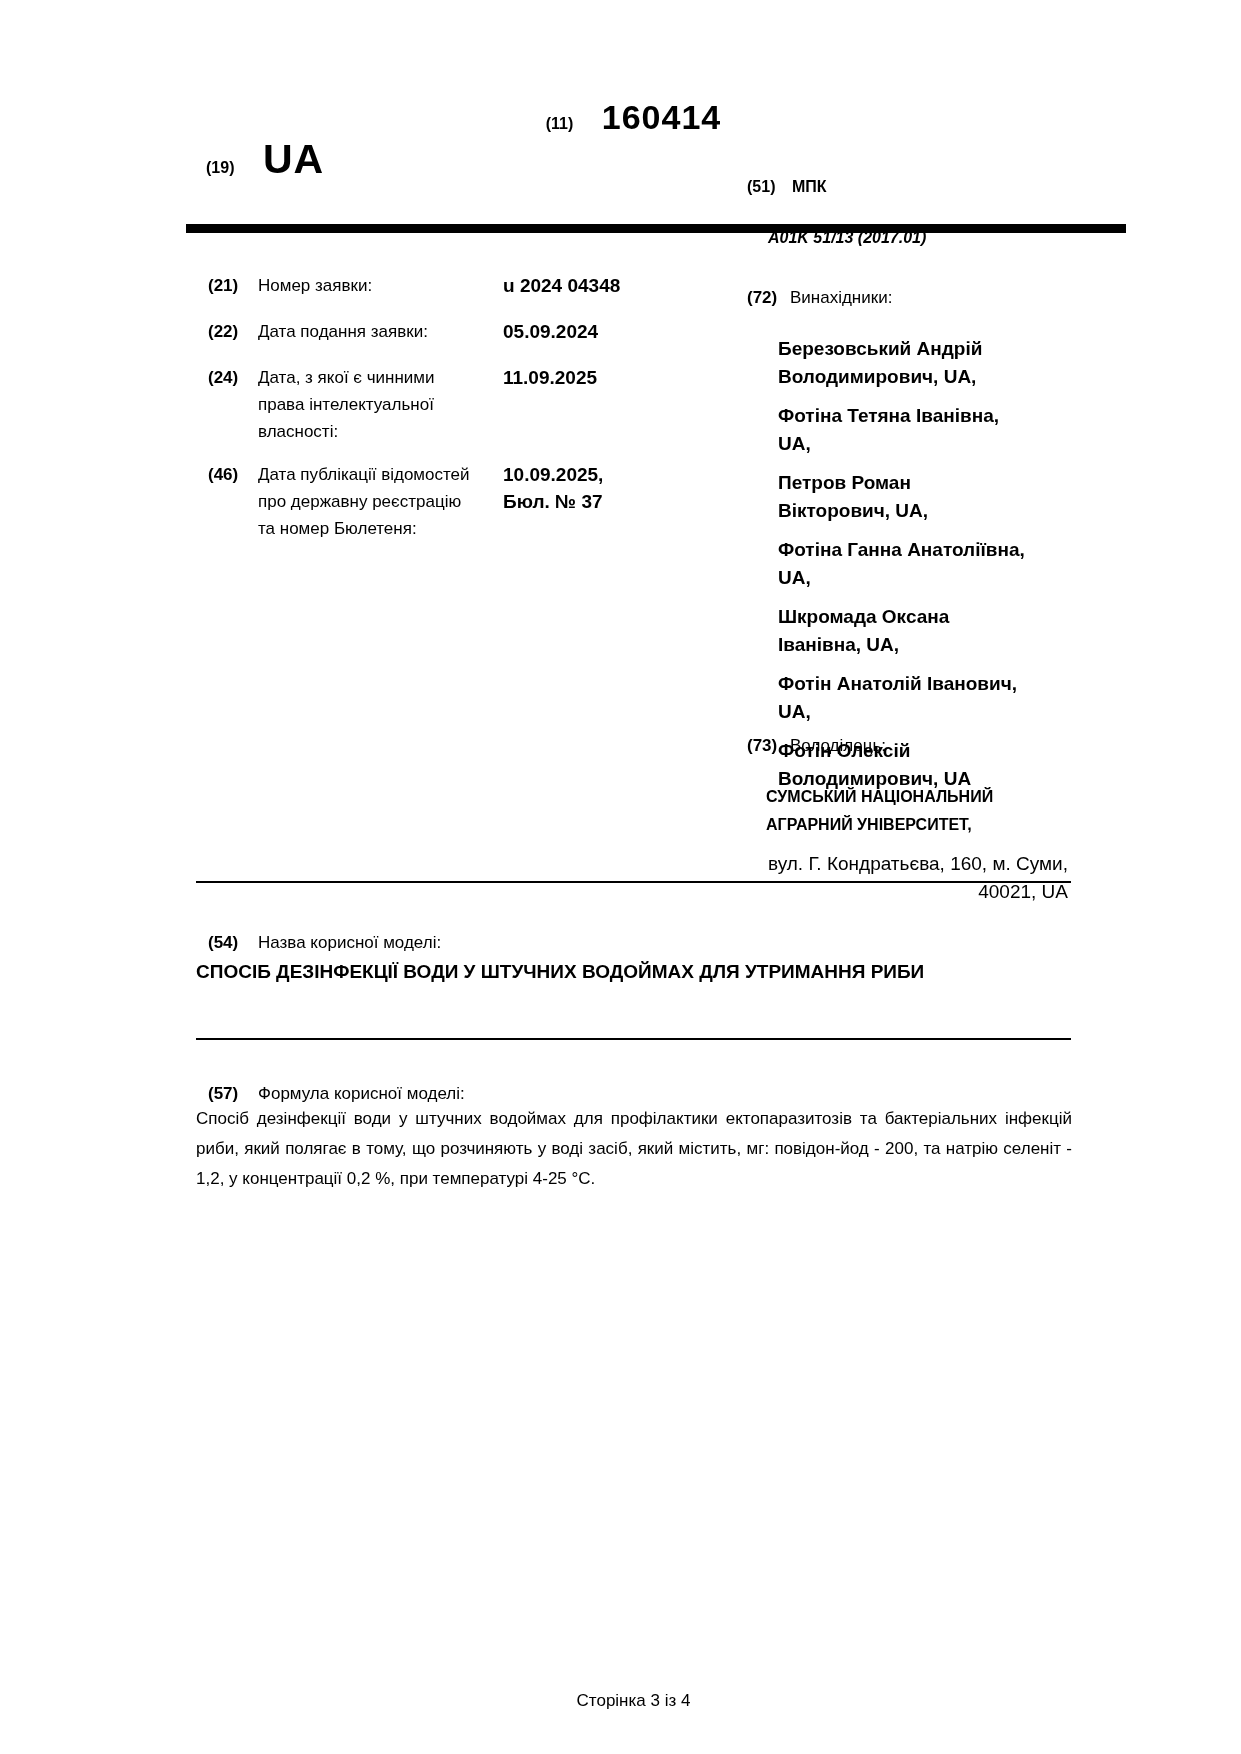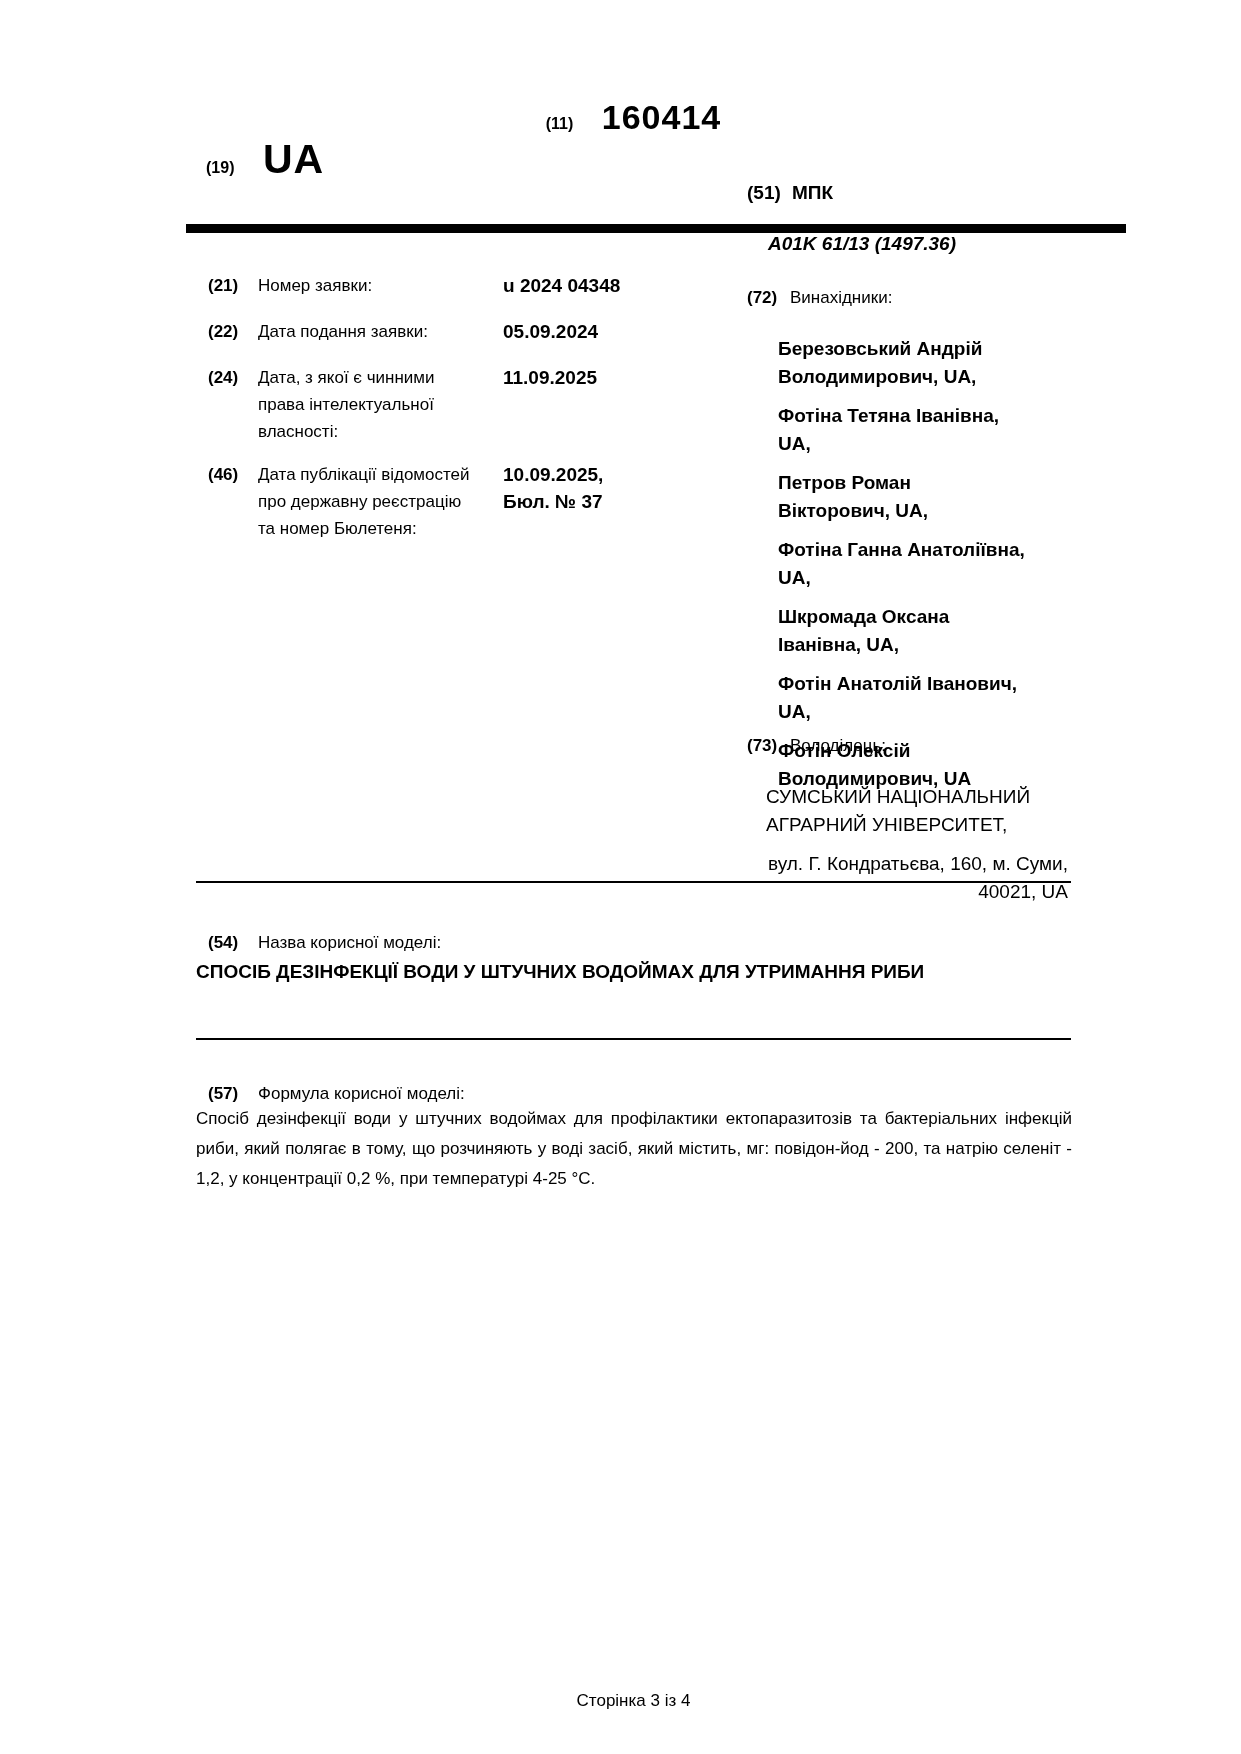--- a/index.html
+++ b/index.html
@@ -12,21 +12,21 @@
     overflow: hidden;
   }
   .abs { position: absolute; }
 
   
   .pubnum-line { left: 160px; top: 62px; width: 875px; text-align: center; }
   .code-sm { font-weight: bold; font-size: 16px; }
   .pubnum { font-weight: bold; font-size: 34px; letter-spacing: 1px; }
   .country-line { left: 158px; top: 100px; }
   .country { font-weight: bold; font-size: 41px; letter-spacing: 1px; }
-  .ipc-block { left: 687px; top: 119px; font-size: 19px; line-height: 27px; }
+  .ipc-block { left: 687px; top: 113px; font-size: 16px; line-height: 27px; }
   .ipc-row { display: grid; grid-template-columns: 45px auto; }
   .ipc-label { font-weight: bold; }
   .ipc-class { font-weight: bold; font-style: italic; margin-left: 45px; }
 
   .thick-bar { left: 150px; top: 188px; width: 940px; height: 9px; background: #000; }
 
   
   .bib-row {
     left: 160px;
     display: grid;
@@ -38,21 +38,21 @@
   .row-21 { top: 224px; }
   .row-22 { top: 270px; }
   .row-24 { top: 316px; }
   .row-46 { top: 413px; }
 
   
   .right-col-row { display: grid; grid-template-columns: 43px auto; font-size: 17px; line-height: 27px; }
   .inventors-block { left: 687px; top: 224px; }
   .names-list { margin-left: 43px; width: 272px; font-weight: bold; font-size: 19px; line-height: 27.5px; }
   .owner-block { left: 687px; top: 672px; }
-  .owner-name { margin-left: 43px; width: 302px; font-weight: normal; font-size: 19px; line-height: 27.5px; }
+  .owner-name { margin-left: 43px; width: 302px; font-weight: bold; font-size: 16px; line-height: 27.5px; }
   .owner-address { margin-left: 43px; width: 302px; font-size: 19px; line-height: 27.5px; text-align: right; }
 
   .thin-line { left: 160px; width: 875px; border-top: 2px solid #000; }
   .line-1 { top: 845px; }
   .line-2 { top: 1002px; }
 
   
   .sec-row { left: 160px; display: grid; grid-template-columns: 50px auto; font-size: 17px; line-height: 27px; }
   .sec-code { font-weight: bold; }
   .title-row { top: 881px; }
@@ -79,21 +79,21 @@
 <div class="abs country-line">
   <span class="code-sm">(19)</span>
   <span class="country">UA</span>
 </div>
 
 <div class="abs ipc-block">
   <div class="ipc-row">
     <span class="bib-code">(51)</span>
     <span class="ipc-label">МПК</span>
   </div>
-  <div class="ipc-class">A01K 61/13 (1497.36)</div>
+  <div class="ipc-class">A01K 51/13 (2017.01)</div>
 </div>
 
 <div class="abs thick-bar"></div>
 
 <div class="abs bib-row row-21">
   <span class="bib-code">(21)</span>
   <span class="bib-label">Номер заявки:</span>
   <span class="bib-value">u 2024 04348</span>
 </div>
 

